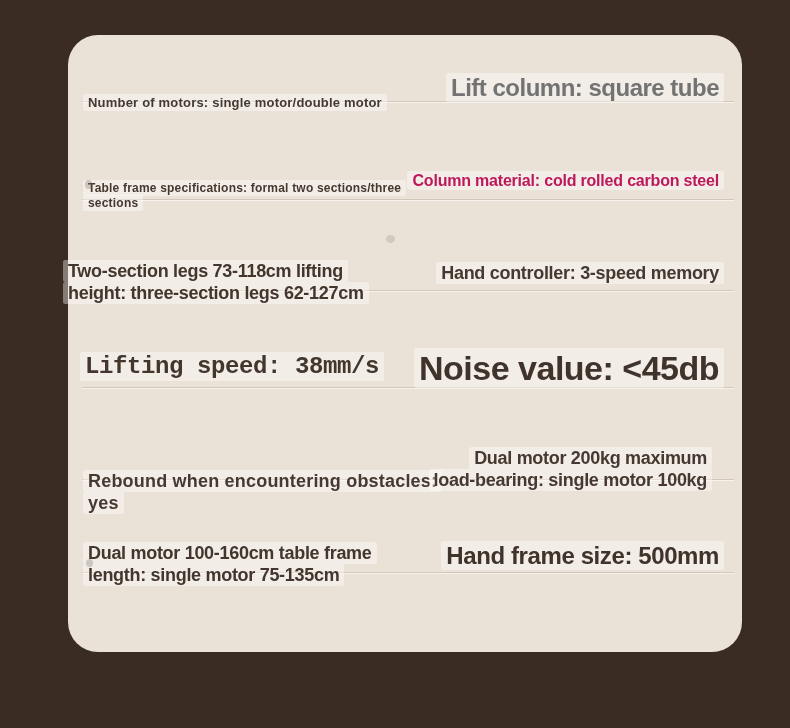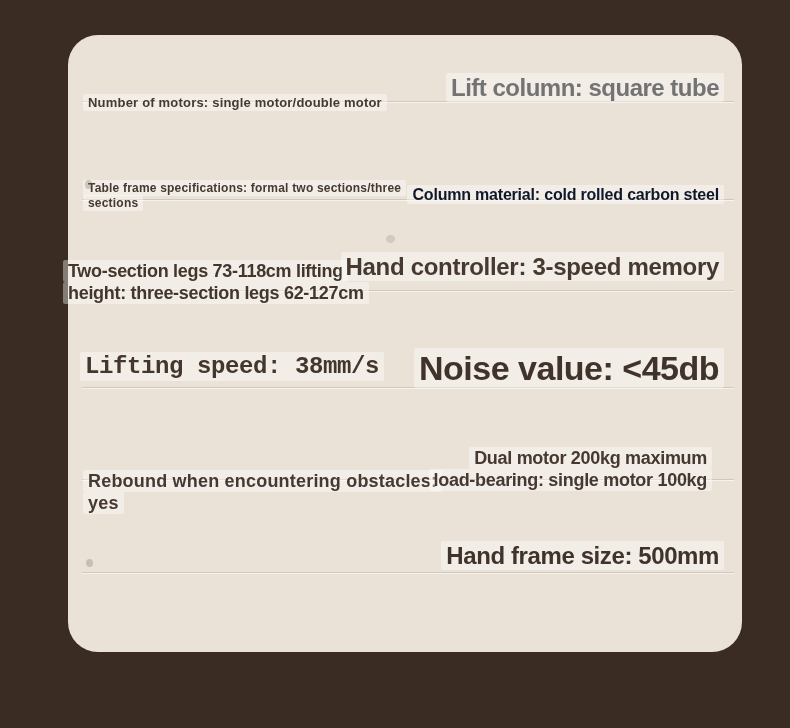--- a/index.html
+++ b/index.html
@@ -55,24 +55,24 @@
     border-radius: 2px;
     box-decoration-break: clone;
     -webkit-box-decoration-break: clone;
   }
 
   
   .i-num-motors     { left: 20px;  top: 44px;  font-size: 13px; letter-spacing: 0.2px; }
   .i-lift-column    { right: 18px; top: 38px;  font-size: 24px; letter-spacing: -0.5px; color: #737373; white-space: nowrap; }
   
   .i-table-frame    { left: 20px;  top: 132px; font-size: 12px; letter-spacing: 0.2px; line-height: 1.2; }
-  .i-column-material{ right: 18px; top: 150px; font-size: 16px; letter-spacing: -0.2px; color: #0f172a; white-space: nowrap; }
+  .i-column-material{ right: 18px; top: 136px; font-size: 16px; letter-spacing: -0.2px; color: #be185d; white-space: nowrap; }
   
   .i-lifting-height { left: 0;   top: 202px; width: 330px; font-size: 18px; letter-spacing: -0.3px; text-align: left; color: #42362d; }
-  .i-hand-controller{ right: 18px; top: 217px; font-size: 24px; letter-spacing: -0.3px; white-space: nowrap; }
+  .i-hand-controller{ right: 18px; top: 227px; font-size: 18px; letter-spacing: -0.3px; white-space: nowrap; }
   
   .i-lifting-speed  { left: 17px;  top: 317px; font-size: 24px; letter-spacing: -0.4px; color: #42362d; white-space: nowrap; font-family: Liberation Mono, monospace; }
   .i-noise-value    { right: 18px; top: 312px; font-size: 34px; letter-spacing: -0.5px; color: #3f332b; white-space: nowrap; }
   
   .i-rebound        { left: 20px;  top: 412px; font-size: 18px; letter-spacing: 0.2px; }
   .i-load-bearing   { right: 30px; top: 391px; font-size: 18px; letter-spacing: -0.3px; text-align: right; line-height: 1.22; }
   
   .i-frame-length   { left: 20px;  top: 484px; font-size: 18px; letter-spacing: -0.3px; color: #42362d; }
   .i-hand-frame-size{ right: 18px; top: 506px; font-size: 24px; letter-spacing: -0.4px; color: #3f332b; white-space: nowrap; }
 
@@ -135,20 +135,24 @@
     <div class="spec i-rebound">
       <span class="hl">Rebound when encountering obstacles:
 yes</span>
     </div>
 
     <div class="spec i-load-bearing">
       <span class="hl">Dual motor 200kg maximum
 load-bearing: single motor 100kg</span>
     </div>
 
+    <div class="spec i-frame-length">
+      <span class="hl">Dual motor 100-160cm table frame
+length: single motor 75-135cm</span>
+    </div>
 
     <div class="spec i-hand-frame-size">
       <span class="hl">Hand frame size: 500mm</span>
     </div>
 
     <div class="smudge sm1"></div>
     <div class="smudge sm2"></div>
     <div class="smudge sm3"></div>
 
   </div>

